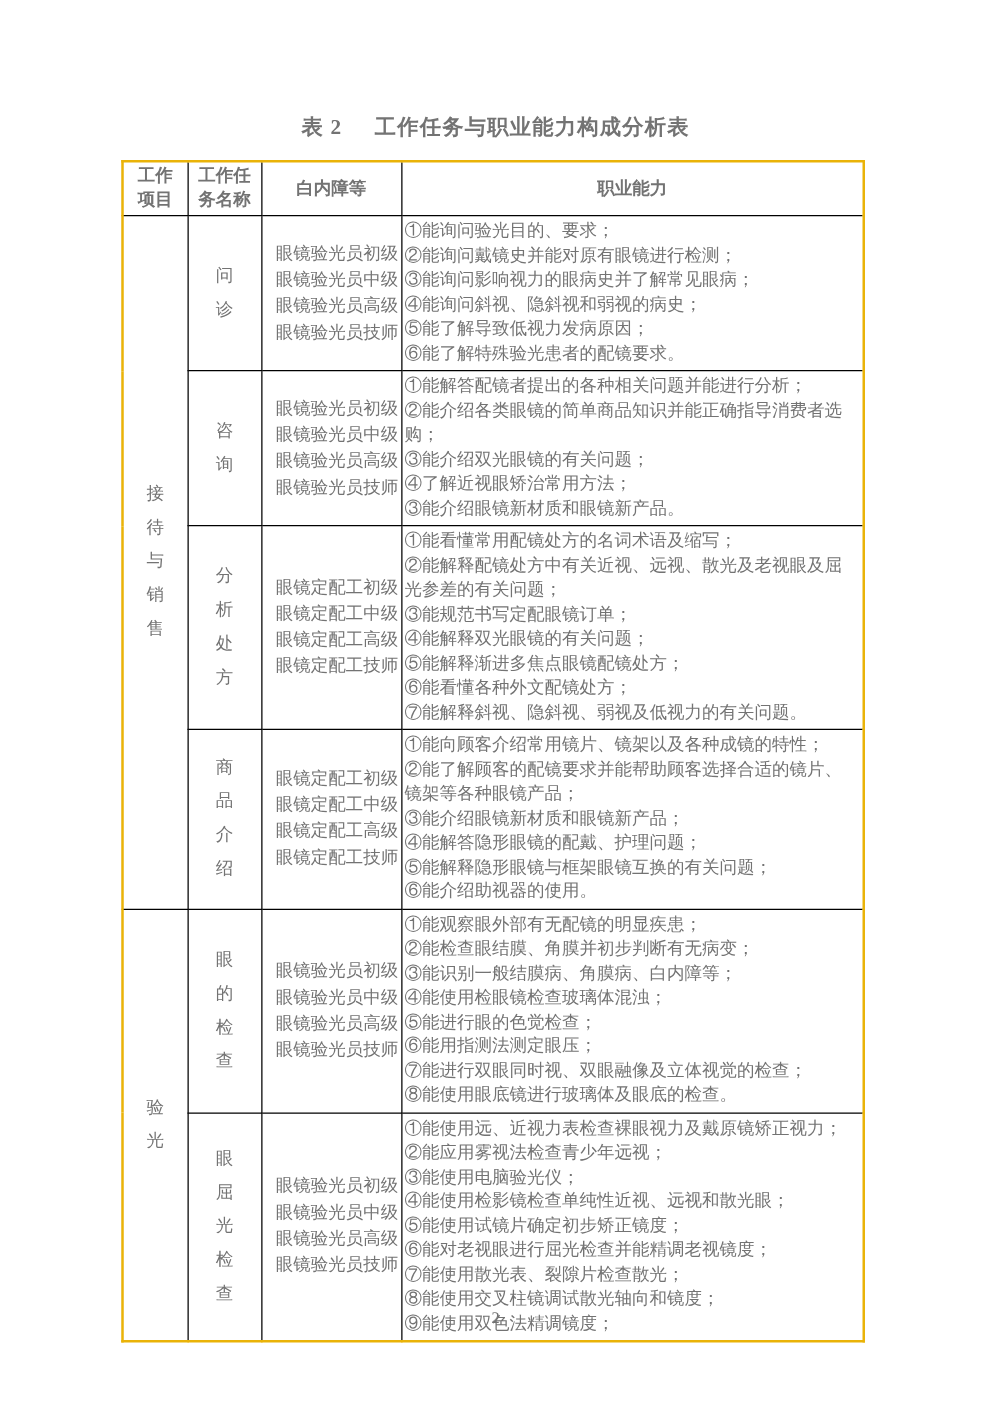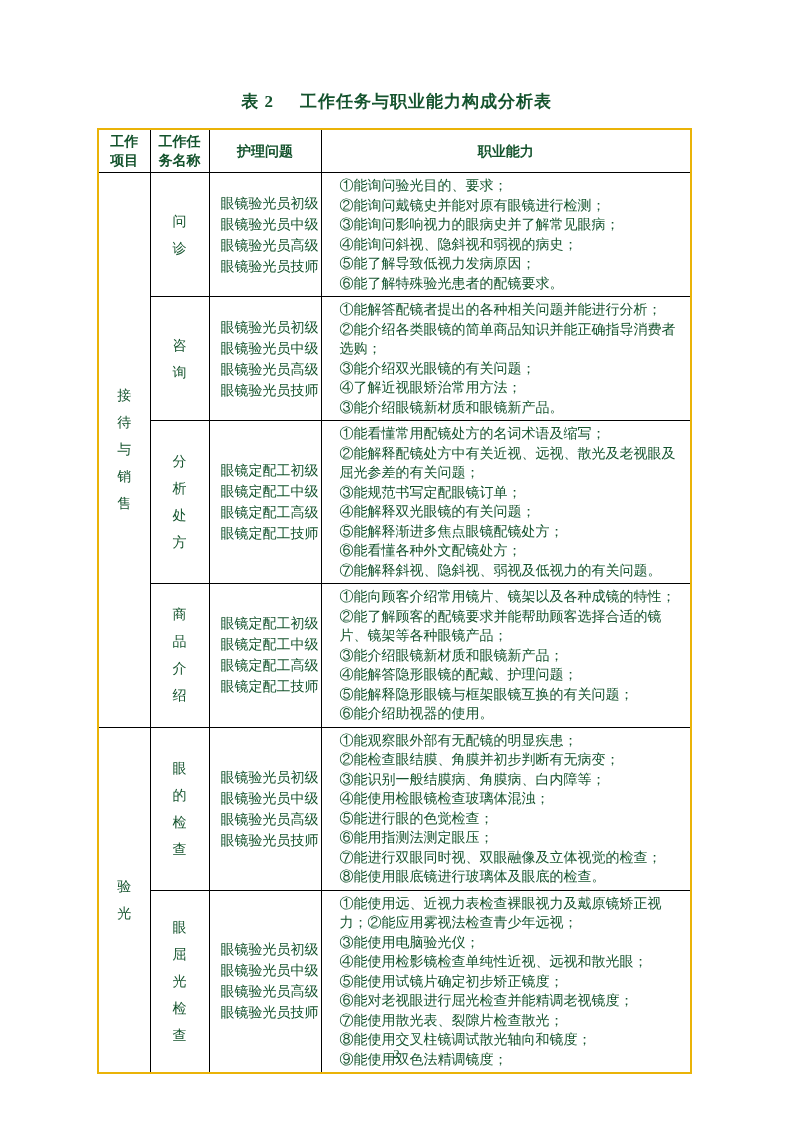--- a/index.html
+++ b/index.html
@@ -5,21 +5,21 @@
   html, body {
     margin: 0;
     padding: 0;
     background: #ffffff;
   }
   .page {
     position: relative;
     width: 793px;
     height: 1122px;
     background: #ffffff;
-    color: #14532d;
+    color: #737373;
     font-family: "Liberation Serif", "DejaVu Serif", serif;
     overflow: hidden;
   }
   .doc-title {
     position: absolute;
     top: 90px;
     left: 0;
     width: 100%;
     text-align: center;
     font-size: 17px;
@@ -61,21 +61,21 @@
   .std-cell {
     text-align: right;
     white-space: pre-line;
     line-height: 21px;
     padding: 0 2px;
   }
   .abil-cell {
     text-align: left;
     white-space: pre-line;
     line-height: 19.5px;
-    padding: 3px 4px 3px 18px;
+    padding: 3px 4px 3px 2px;
     font-family: Liberation Serif, serif;
   }
   .page-number {
     position: absolute;
     top: 1046px;
     left: 0;
     width: 100%;
     text-align: center;
     font-size: 13px;
   }
@@ -95,21 +95,21 @@
       <col style="width:59px">
       <col style="width:112px">
       <col style="width:370px">
     </colgroup>
     <tbody>
       <tr style="height:40px">
         <th>工作
 项目</th>
         <th>工作任
 务名称</th>
-        <th>护理问题</th>
+        <th>白内障等</th>
         <th>职业能力</th>
       </tr>
 
       <tr style="height:119px">
         <td rowspan="4" class="group-cell">接
 待
 与
 销
 售</td>
         <td class="task-cell">问

